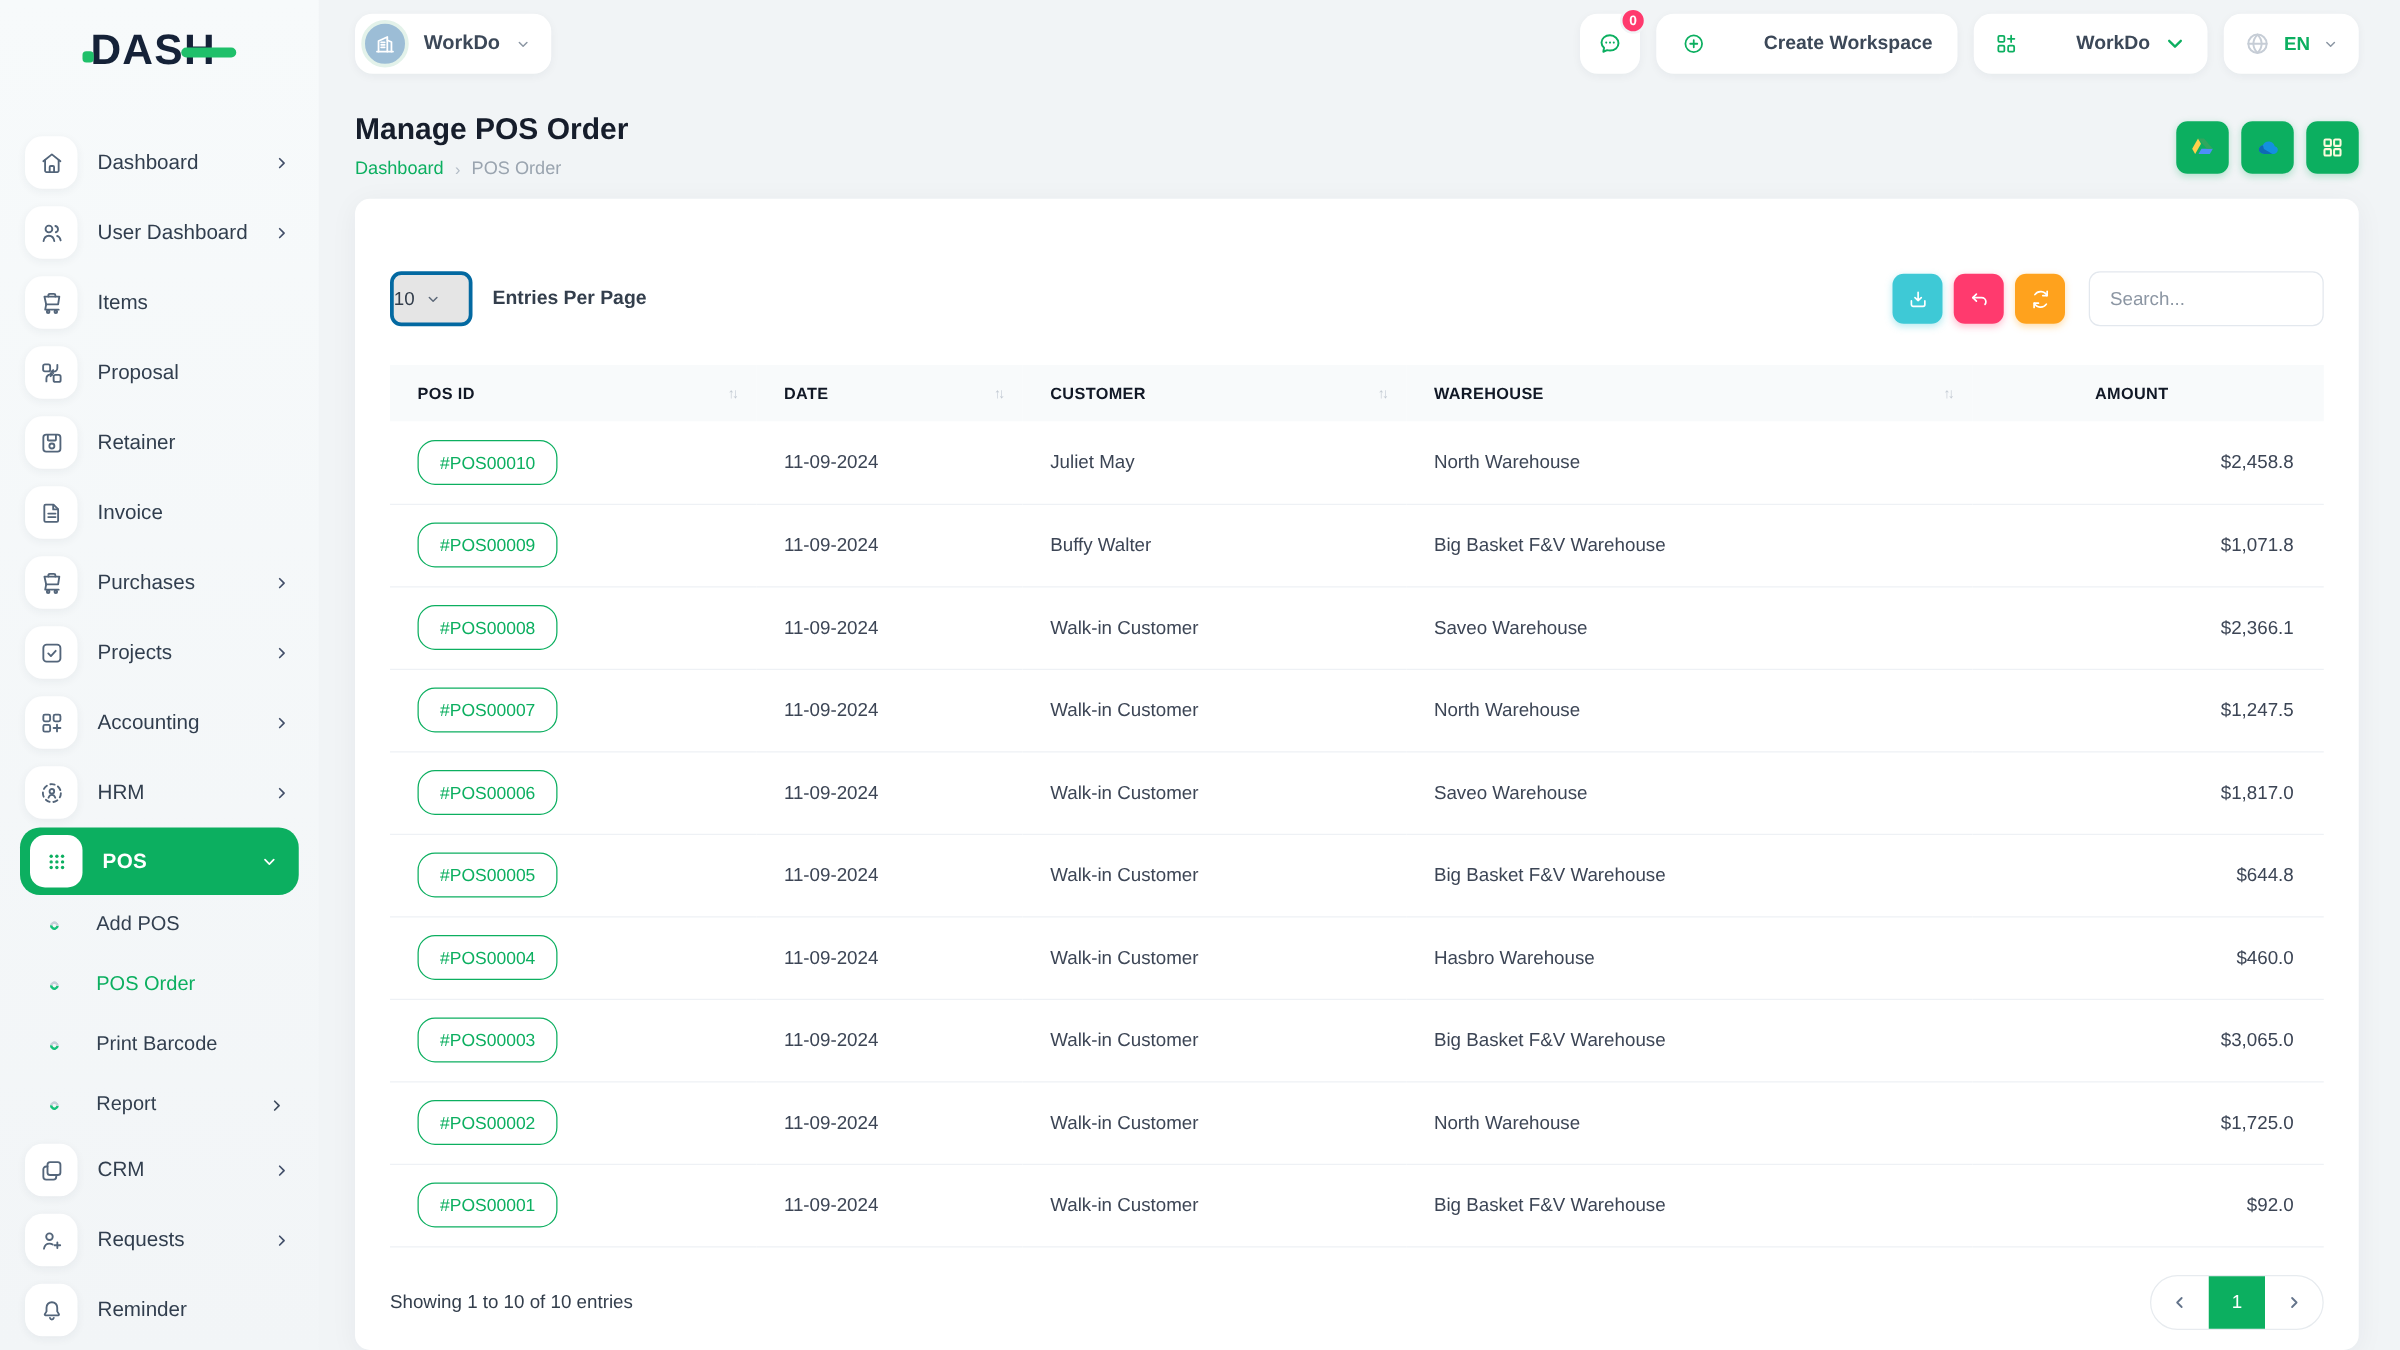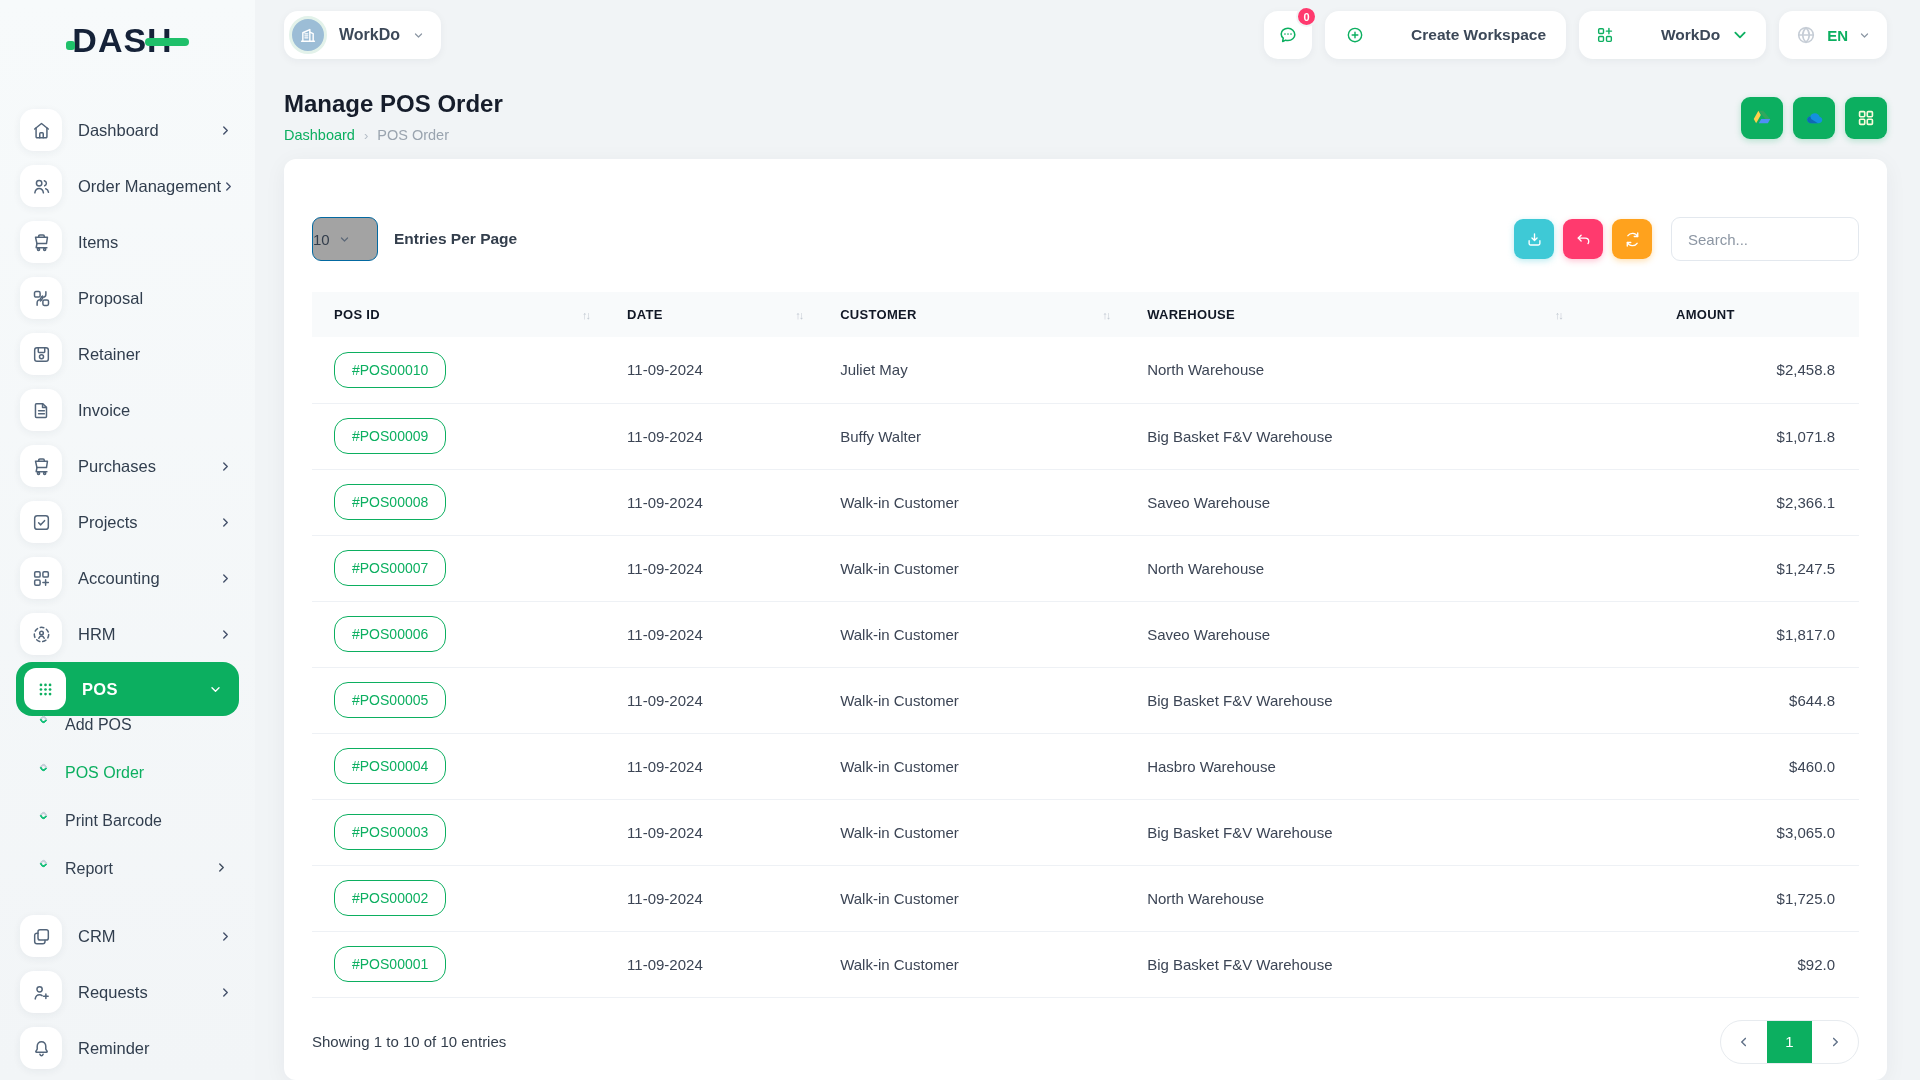--- a/index.html
+++ b/index.html
@@ -17,21 +17,21 @@
   .nav-item { height:56px; display:flex; align-items:center; padding:0 22px 0 20px; cursor:pointer; }
   .nav-chip { width:42px; height:42px; border-radius:14px; background:#fff; box-shadow:0 2px 8px rgba(30,45,70,.06); display:flex; align-items:center; justify-content:center; color:#53657a; flex:0 0 42px; }
   .nav-chip .svg { width:21px; height:21px; }
   .nav-label { margin-left:16px; font-size:16.5px; font-weight:500; color:#313e4e; white-space:nowrap; }
   .nav-chev { margin-left:auto; color:#43506a; display:flex; }
   .nav-chev .svg { width:15px; height:15px; }
   .nav-item.active { background:#0caf60; border-radius:16px; margin:0 16px; padding:0 16px 0 8px; height:54px; }
   .nav-item.active .nav-chip { box-shadow:none; color:#0caf60; border-radius:12px; }
   .nav-item.active .nav-label { color:#fff; font-weight:700; letter-spacing:.3px; }
   .nav-item.active .nav-chev { color:#fff; }
-  .nav-sub { height:48px; display:flex; padding:0 26px 0 40px; cursor:pointer; }
+  .nav-sub { height:48px; display:flex; align-items:center; padding:0 26px 0 40px; cursor:pointer;gap:12px; }
   .bullet { width:7px; height:7px; border:2.5px solid #c7d0d9; border-left-color:#17c07a; border-bottom-color:#17c07a; border-radius:50%; transform:rotate(-40deg); flex:0 0 auto; }
   .sub-label { margin-left:18px; font-size:16px; color:#323f4f; }
   .nav-sub.active .sub-label { color:#0caf60; }
   .nav-sub .nav-chev { color:#3f4c5e; }
 
   
   .main { flex:1; display:flex; flex-direction:column; padding:0 33px 0 29px; min-width:0; }
 
   .topbar { height:70px; display:flex; align-items:center; justify-content:space-between; }
   .pill { background:#fff; border-radius:14px; height:48px; display:flex; align-items:center; box-shadow:0 2px 8px rgba(25,40,60,.05); cursor:pointer; border:none; font-family:inherit; }
@@ -62,21 +62,21 @@
   .bc-sep { color:#b3bcc6; font-size:13px; }
   .bc-current { color:#9aa4af; }
   .quick-actions { display:flex; gap:10px; margin-top:2px; }
   .qa-btn { width:42px; height:42px; border-radius:9px; background:#0caf60; border:none; display:flex; align-items:center; justify-content:center; cursor:pointer; box-shadow:0 2px 6px rgba(12,175,96,.25); }
   .qa-btn .svg { width:22px; height:22px; color:#fff; }
 
   
   .card { margin-top:16px; background:#fff; border-radius:12px; box-shadow:0 4px 22px rgba(20,35,60,.05); flex:1; padding:58px 28px 0; display:flex; flex-direction:column; min-height:0; }
   .card-toolbar { display:flex; align-items:center; justify-content:space-between; height:44px; }
   .toolbar-left { display:flex; align-items:center; gap:16px; }
-  .select-box { width:66px; height:44px; border:1px solid #0369a1; border-radius:9px; background:#a3a3a3; display:flex; align-items:center; justify-content:flex-start; gap:8px; font-size:15px; color:#333e4c; cursor:pointer; }
+  .select-box { width:66px; height:44px; border:3px solid #0369a1; border-radius:9px; background:#e5e5e5; display:flex; align-items:center; justify-content:flex-start; gap:8px; font-size:15px; color:#333e4c; cursor:pointer; }
   .select-box .chev-gray { color:#5c6878; }
   .entries-label { font-size:15.5px; font-weight:600; color:#333e4c; }
   .toolbar-right { display:flex; align-items:center; gap:9px; }
   .tool-btn { width:40px; height:40px; border-radius:9px; border:none; display:flex; align-items:center; justify-content:center; cursor:pointer; color:#fff; }
   .tool-btn .svg { width:19px; height:19px; }
   .tool-download { background:#3ec9d6; box-shadow:0 2px 6px rgba(62,201,214,.35); }
   .tool-undo { background:#ff3a6e; box-shadow:0 2px 6px rgba(255,58,110,.3); }
   .tool-refresh { background:#ffa21d; box-shadow:0 2px 6px rgba(255,162,29,.35); }
   .search-input { margin-left:10px; width:188px; height:44px; border:1px solid #e3e8ee; border-radius:9px; padding:0 16px; font-size:15px; font-family:inherit; color:#333e4c; outline:none; background:#fff; }
   .search-input::placeholder { color:#8c96a3; }
@@ -127,21 +127,21 @@
         </div>
         <div class="nav-item">
           <span class="nav-chip">
             <svg class="svg" viewBox="0 0 24 24" fill="none" stroke="currentColor" stroke-width="1.7" stroke-linecap="round" stroke-linejoin="round">
               <circle cx="9.3" cy="8.2" r="3.1"></circle>
               <path d="M4.4 19.3c.5-3.1 2.4-4.9 4.9-4.9s4.4 1.8 4.9 4.9"></path>
               <path d="M15.2 5.5c1.4.4 2.4 1.5 2.4 2.9 0 1.3-.8 2.4-2 2.8"></path>
               <path d="M16.8 14.6c1.8.6 2.9 2 3.2 4.1"></path>
             </svg>
           </span>
-          <span class="nav-label">Order Management</span>
+          <span class="nav-label">User Dashboard</span>
           <span class="nav-chev">
             <svg class="svg" viewBox="0 0 24 24" fill="none" stroke="currentColor" stroke-width="1.7" stroke-linecap="round" stroke-linejoin="round">
               <path d="m9.2 6.4 5.6 5.6-5.6 5.6" stroke-width="2.2"></path>
             </svg>
           </span>
         </div>
         <div class="nav-item">
           <span class="nav-chip">
             <svg class="svg" viewBox="0 0 24 24" fill="none" stroke="currentColor" stroke-width="1.7" stroke-linecap="round" stroke-linejoin="round">
               <path d="M5.2 6h13.6l-1.1 7.2H6.8z"></path>

